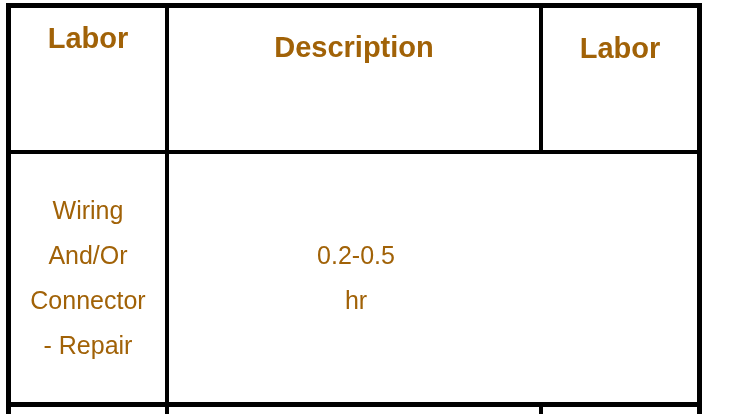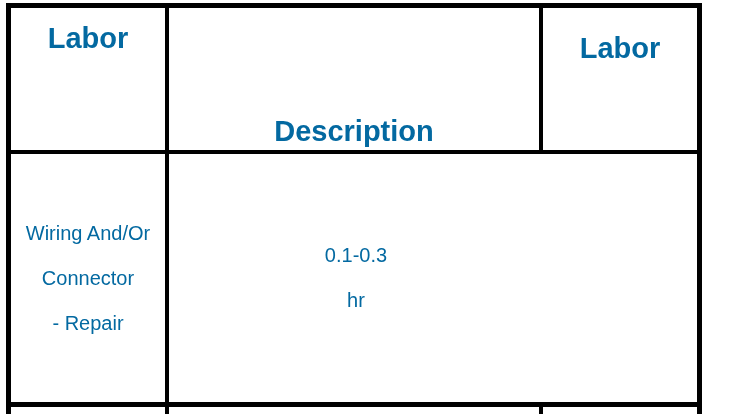--- a/index.html
+++ b/index.html
@@ -7,21 +7,21 @@
     padding: 0;
     background: #ffffff;
     font-family: "Liberation Sans", sans-serif;
   }
   .canvas {
     position: relative;
     width: 736px;
     height: 414px;
     background: #ffffff;
     overflow: hidden;
-    color: #0369a1;
+    color: #a16207;
   }
   .tbl {
     position: absolute;
     left: 6px;
     top: 3px;
     width: 696px;
     height: 404px;
     box-sizing: border-box;
     border: 5px solid #000000;
     display: grid;
@@ -39,24 +39,24 @@
   }
   .cell.col-a, .cell.col-b { border-right: 4px solid #000000; }
   .cell.hdr { border-bottom: 4px solid #000000; }
   .hdr {
     font-weight: bold;
     font-size: 29px;
     line-height: 37px;
     justify-content: flex-start;
   }
   .hdr.col-a { padding-top: 12px; }
-  .hdr.col-b { padding-top: 30px; justify-content: flex-end; }
+  .hdr.col-b { padding-top: 21px; }
   .hdr.col-c { padding-top: 22px; }
   .bdy {
-    font-size: 20px;
+    font-size: 25px;
     line-height: 45px;
     justify-content: center;
     padding: 0 4px;
   }
   .line { display: block; }
   
   .stub {
     position: absolute;
     top: 407px;
     height: 7px;
@@ -82,21 +82,21 @@
     </div>
     <div class="cell hdr col-c">
       <span class="line">Labor</span>
     </div>
 
     <div class="cell bdy col-b">
       <span class="line">Wiring And/Or Connector</span>
       <span class="line">- Repair</span>
     </div>
     <div class="cell bdy col-c">
-      <span class="line">0.1-0.3</span>
+      <span class="line">0.2-0.5</span>
       <span class="line">hr</span>
     </div>
 
   </div>
 
   <div class="stub s1"></div>
   <div class="stub s2"></div>
   <div class="stub s3"></div>
   <div class="stub s4"></div>
 

